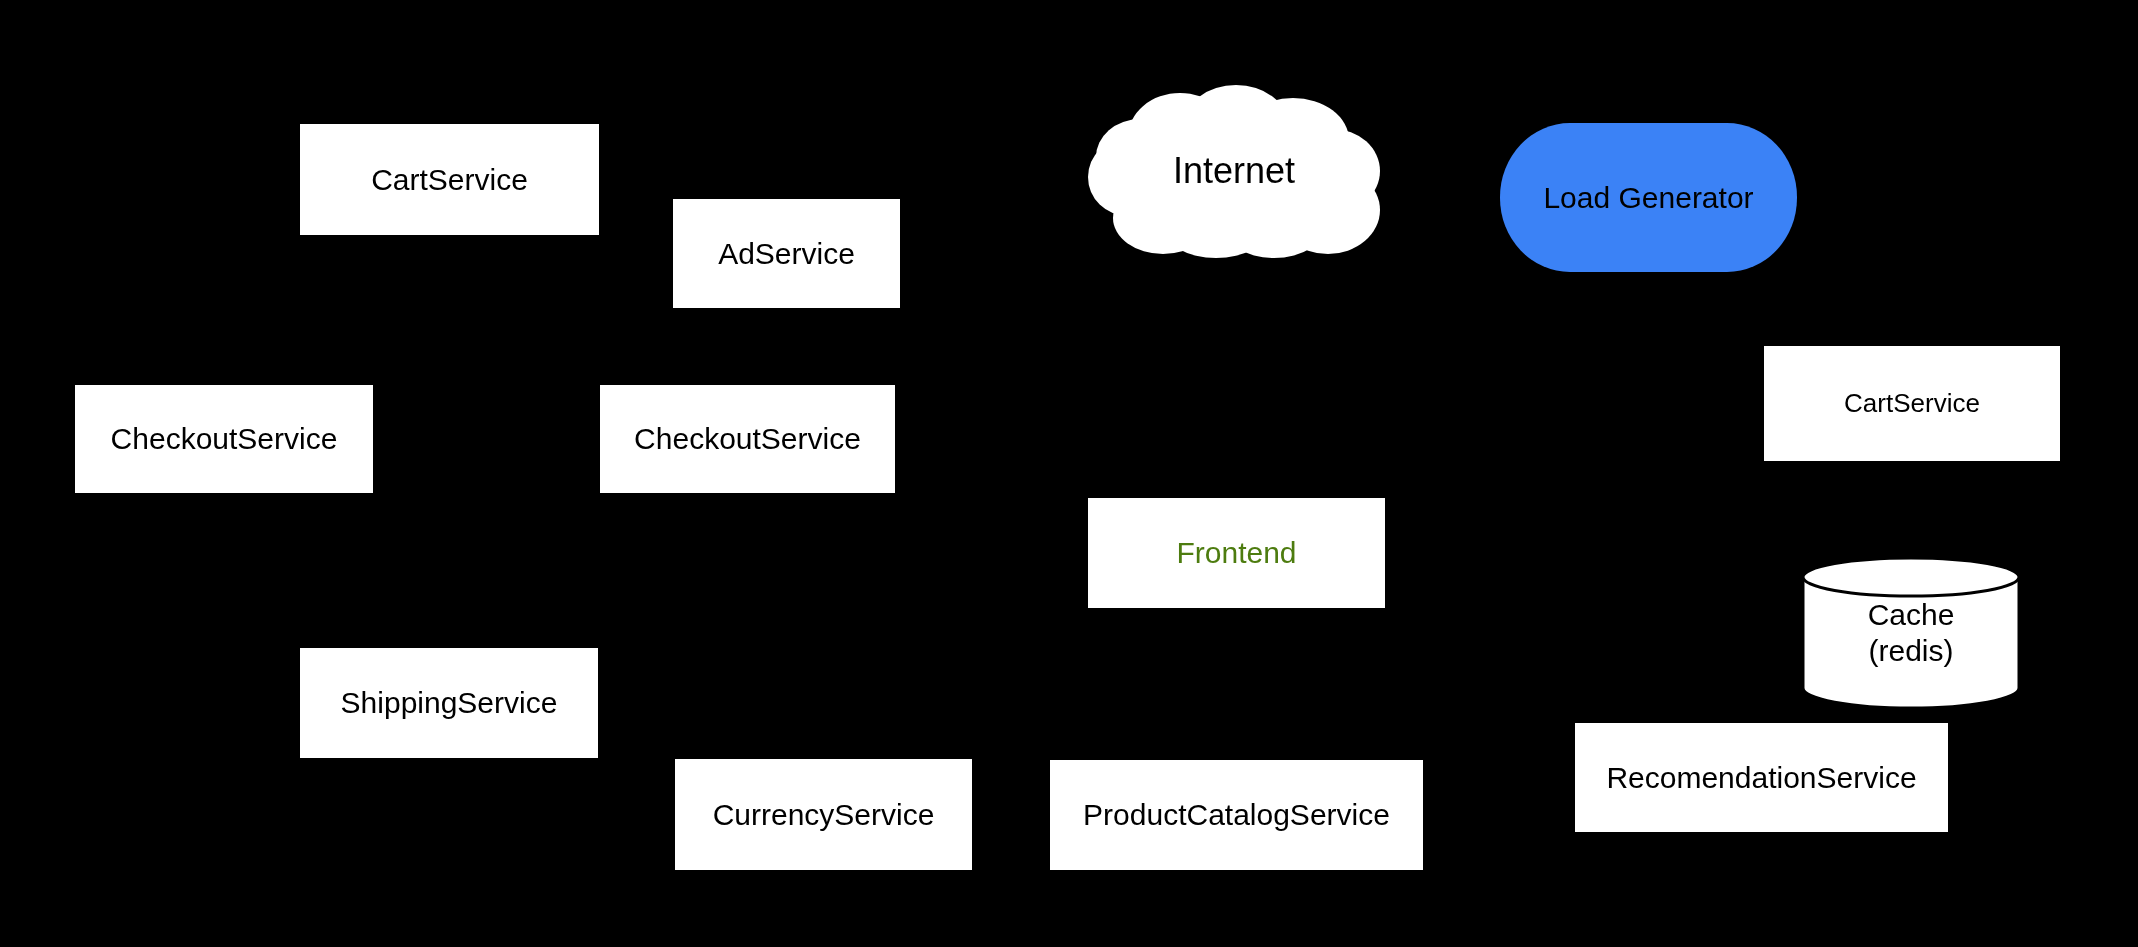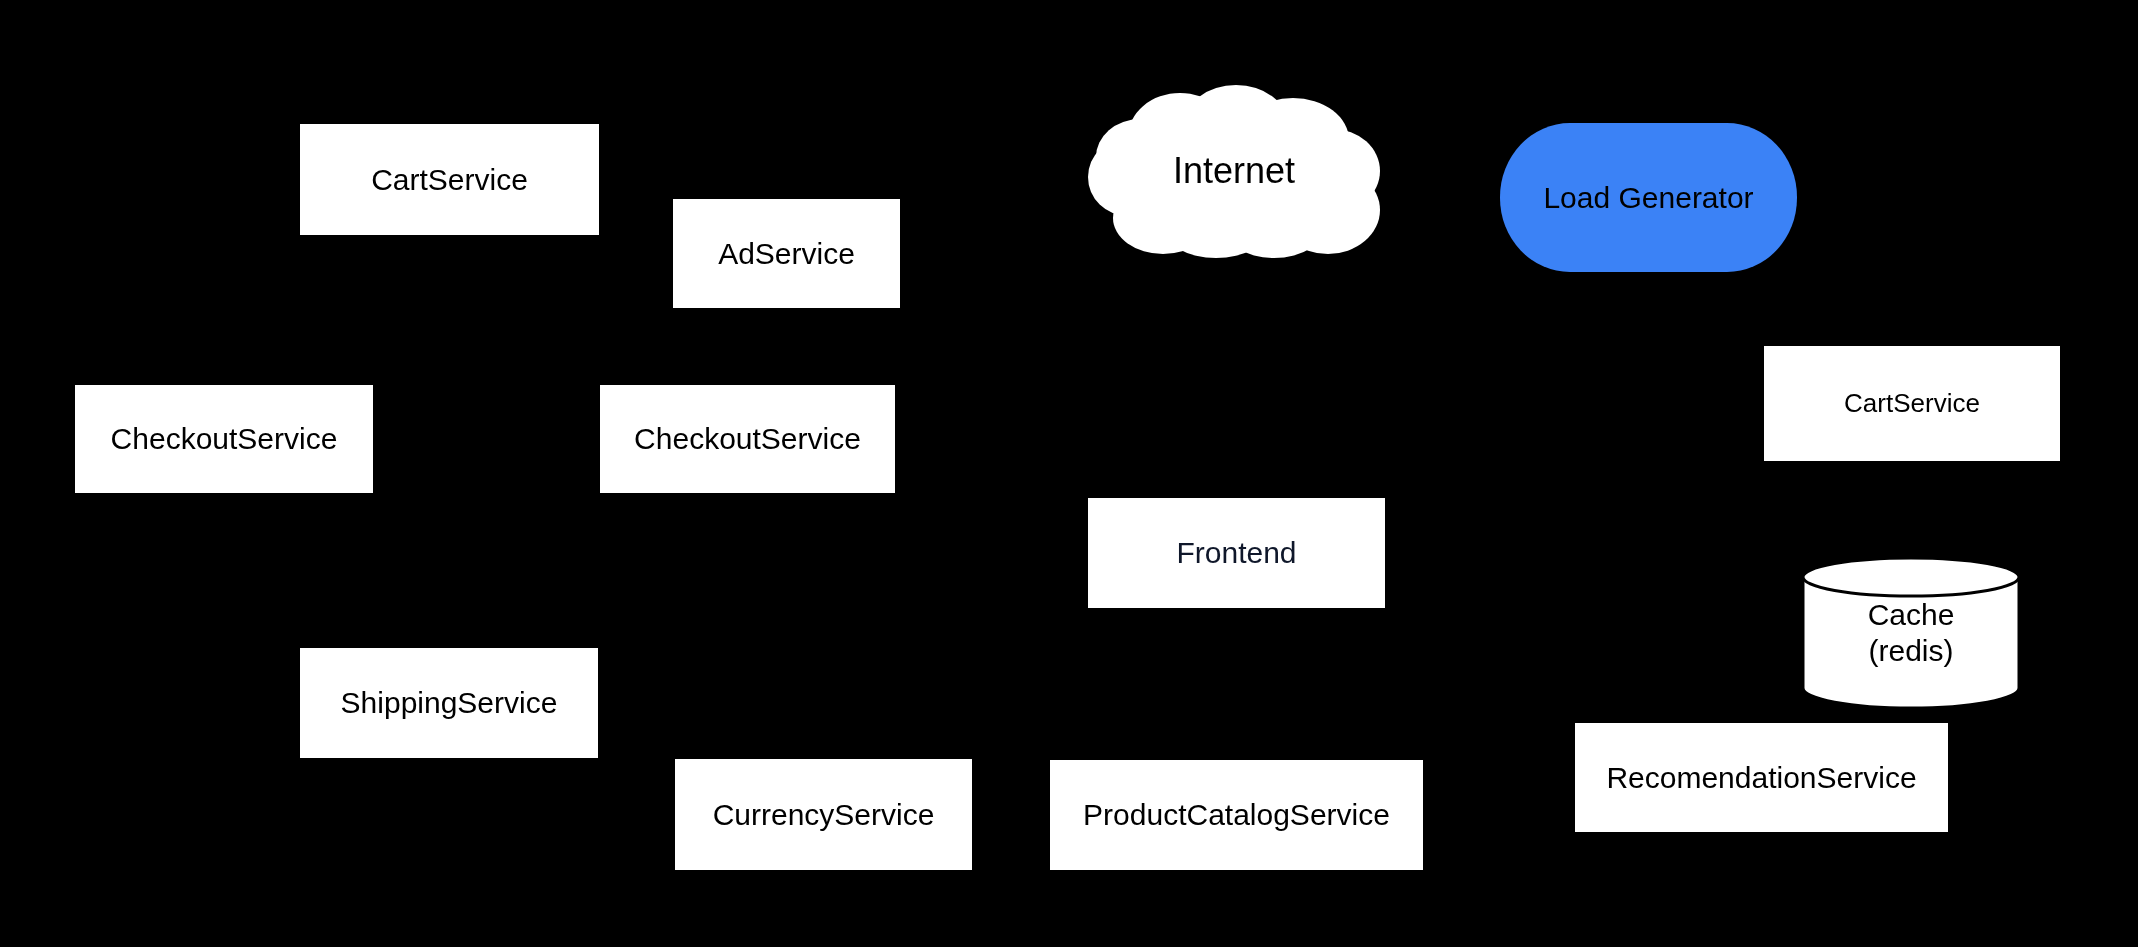--- a/index.html
+++ b/index.html
@@ -99,21 +99,21 @@
     </div>
     <div class="node shape-rect" style="left: 75px; top: 385px; width: 298px; height: 108px; font-size: 30px; background: rgb(255, 255, 255); color: rgb(0, 0, 0);">
       <span class="label">CheckoutService</span>
     </div>
     <div class="node shape-rect" style="left: 600px; top: 385px; width: 295px; height: 108px; font-size: 30px; background: rgb(255, 255, 255); color: rgb(0, 0, 0);">
       <span class="label">CheckoutService</span>
     </div>
     <div class="node shape-rect" style="left: 1764px; top: 346px; width: 296px; height: 115px; font-size: 26px; background: rgb(255, 255, 255); color: rgb(0, 0, 0);">
       <span class="label">CartService</span>
     </div>
-    <div class="node shape-rect" style="left: 1088px; top: 498px; width: 297px; height: 110px; font-size: 30px; background: rgb(255, 255, 255); color: #0f172a;">
+    <div class="node shape-rect" style="left: 1088px; top: 498px; width: 297px; height: 110px; font-size: 30px; background: rgb(255, 255, 255); color: #4d7c0f;">
       <span class="label">Frontend</span>
     </div>
     <div class="node shape-rect" style="left: 300px; top: 648px; width: 298px; height: 110px; font-size: 30px; background: rgb(255, 255, 255); color: rgb(0, 0, 0);">
       <span class="label">ShippingService</span>
     </div>
     <div class="node shape-cylinder" style="left: 1800px; top: 555px; width: 222px; height: 155px; font-size: 30px; color: rgb(0, 0, 0);">
       <svg viewBox="0 0 222 155" preserveAspectRatio="none">
         <path d="M3 22 L3 133 A108 20 0 0 0 219 133 L219 22 Z" fill="#ffffff" stroke="#000000" stroke-width="3"></path>
         <ellipse cx="111" cy="22" rx="108" ry="19" fill="#ffffff" stroke="#000000" stroke-width="3"></ellipse>
       </svg>

